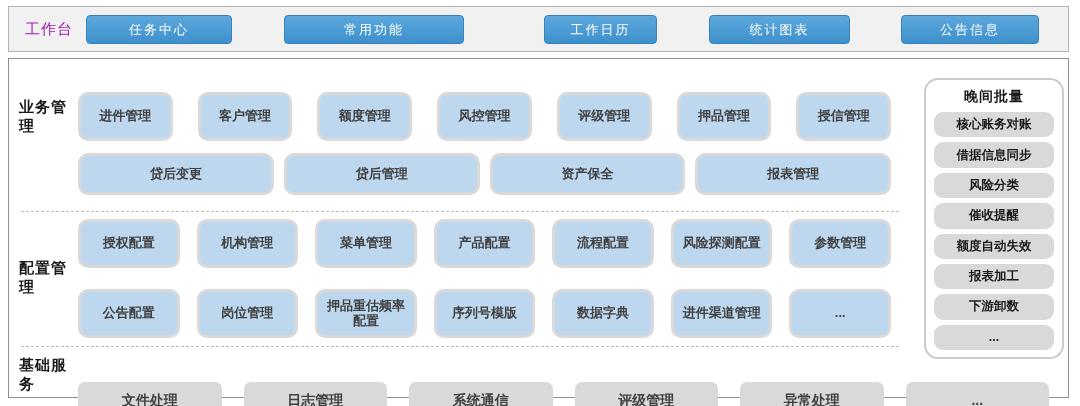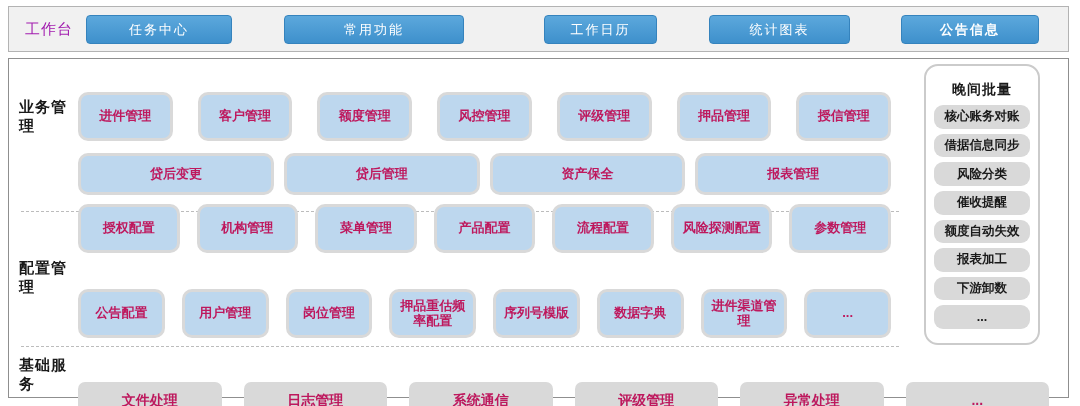--- a/index.html
+++ b/index.html
@@ -8,49 +8,49 @@
   
   .topbar{position:absolute;left:8px;top:6px;width:1061px;height:46px;background:#f1f1f1;
           border:1px solid #b3b3b3;box-sizing:border-box;}
   .topbar-label{position:absolute;left:16px;top:0;height:44px;display:flex;align-items:center;
           color:#a21caf;font-size:15px;letter-spacing:1px;}
   .topbtn{position:absolute;top:8px;height:29px;border-radius:4px;
           background:linear-gradient(#5ca8dc,#3e90cc);border:1px solid #3583bd;box-sizing:border-box;
           color:#fff;font-size:13px;display:flex;align-items:center;justify-content:center;
           letter-spacing:2px;cursor:pointer;}
   .b0{left:77px;width:146px;} .b1{left:275px;width:180px;} .b2{left:535px;width:113px;}
-  .b3{left:700px;width:141px;} .b4{left:892px;width:138px;font-weight:bold;}
+  .b3{left:700px;width:141px;} .b4{left:892px;width:138px;}
 
   
   .panel{position:absolute;left:8px;top:58px;width:1061px;height:340px;background:#fff;
          border:1.5px solid #8f8f8f;box-sizing:border-box;}
 
   .sec-label{position:absolute;left:10px;width:62px;display:flex;align-items:center;
          font-size:15px;font-weight:bold;color:#1a1a1a;letter-spacing:1px;}
   .lab-biz{top:33px;height:49px;} .lab-cfg{top:160px;height:118px;} .lab-base{top:297px;height:37px;}
 
   .row{position:absolute;left:69px;width:813px;display:flex;}
   .biz1{top:33px;height:49px;gap:25px;}
   .biz2{top:94px;height:42px;gap:10px;}
-  .cfg1{top:145px;height:49px;gap:17px;}
+  .cfg1{top:160px;height:49px;gap:17px;}
   .cfg2{top:230px;height:49px;gap:17px;}
   .base{top:297px;height:37px;gap:22px;width:971px;margin-top:26px;}
 
   .tile{flex:1;display:flex;align-items:center;justify-content:center;text-align:center;
-        font-size:13px;font-weight:bold;color:#be185d;line-height:1.15;box-sizing:border-box;cursor:pointer;}
+        font-size:13px;font-weight:bold;color:#404040;line-height:1.15;box-sizing:border-box;cursor:pointer;}
   .tile.blue{background:#bdd7ee;border:3px solid #d9d9d9;border-radius:10px;padding:2px 5px;}
   .tile.gray{background:#d9d9d9;border-radius:7px;font-size:14px;}
 
   .dash{position:absolute;left:12px;width:878px;border-top:1.5px dashed #bcbcbc;}
   .d1{top:152px;} .d2{top:287px;}
 
   
-  .sidebar{position:absolute;left:915px;top:5px;width:116px;height:281px;
+  .sidebar{position:absolute;left:915px;top:19px;width:140px;height:281px;
            border:2.5px solid #cbcbcb;border-radius:14px;box-sizing:border-box;
-           display:flex;flex-direction:column;padding:14px 8px;gap:5px;background:#fff;}
+           display:flex;flex-direction:column;padding:7px 8px;gap:5px;background:#fff;}
   .sb-title{text-align:center;font-size:14px;font-weight:bold;color:#1a1a1a;flex:0 0 20px;
            display:flex;align-items:center;justify-content:center;letter-spacing:1px;}
   .sb-item{flex:1;background:#d9d9d9;border-radius:9px;display:flex;align-items:center;
            justify-content:center;font-size:12.5px;font-weight:bold;color:#1a1a1a;cursor:pointer;}
 </style>
 </head>
 <body>
 
 <div class="canvas">
 
@@ -93,21 +93,20 @@
       <div class="tile blue">机构管理</div>
       <div class="tile blue">菜单管理</div>
       <div class="tile blue">产品配置</div>
       <div class="tile blue">流程配置</div>
       <div class="tile blue">风险探测配置</div>
       <div class="tile blue">参数管理</div>
     </div>
 
     <div class="row cfg2">
       <div class="tile blue">公告配置</div>
-      <div class="tile blue">用户管理</div>
       <div class="tile blue">岗位管理</div>
       <div class="tile blue">押品重估频率配置</div>
       <div class="tile blue">序列号模版</div>
       <div class="tile blue">数据字典</div>
       <div class="tile blue">进件渠道管理</div>
       <div class="tile blue">...</div>
     </div>
 
     <div class="dash d2"></div>
 

